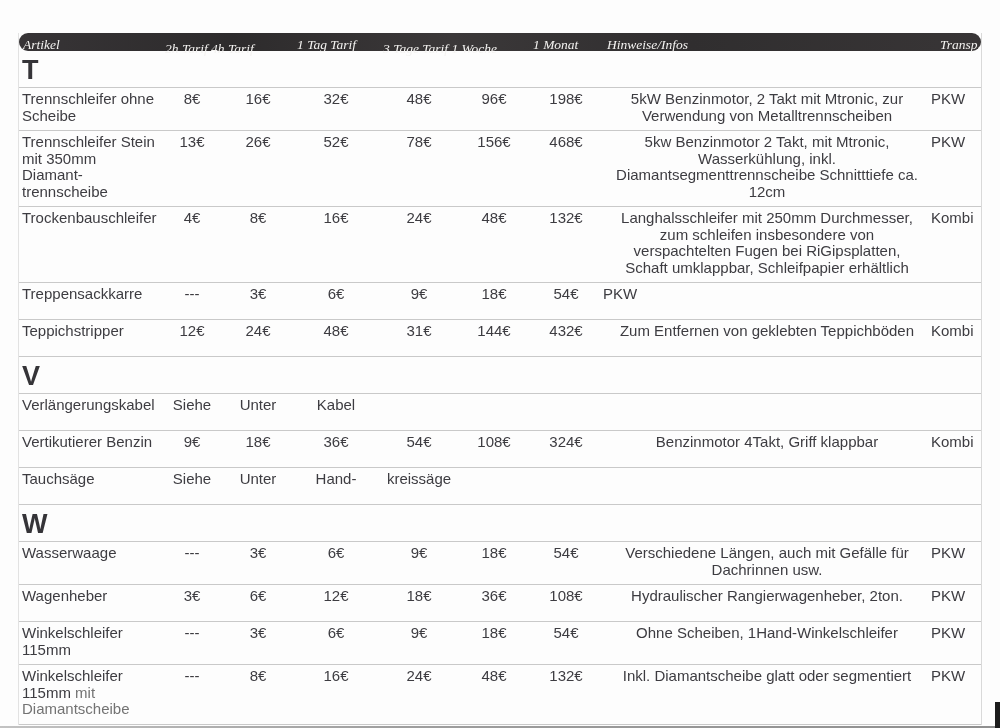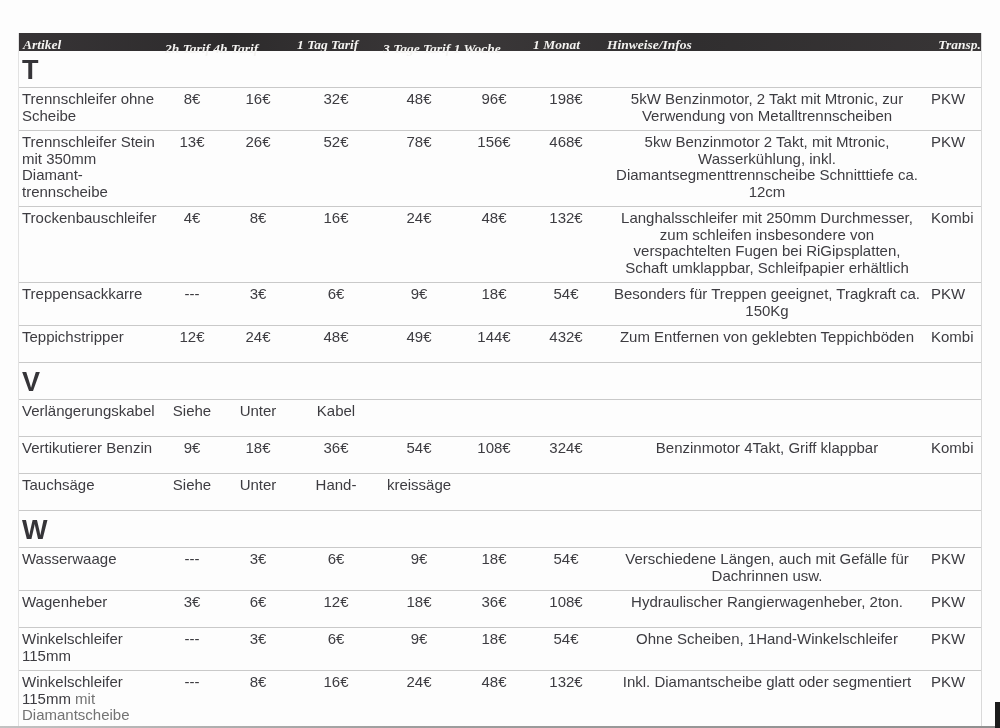--- a/index.html
+++ b/index.html
@@ -24,24 +24,25 @@
   .grid-row{
     display:grid;
     grid-template-columns:142px 62px 70px 86px 80px 70px 74px 328px 50px;
   }
   
   .thead{
     background:linear-gradient(90deg,#373436 0%,#2d2b2c 22%,#3b3839 45%,#302e2f 70%,#383536 100%);
     color:#f4f3f1;
     font-family:"Liberation Serif", serif;
     font-style:italic;
-    font-weight:bold;
+    font-weight:normal;
     font-size:13.5px;
     height:18px;
     align-items:center;
+    border-radius:9px;
   }
   .th{white-space:nowrap;padding-left:4px;}
   .th.span2{grid-column:span 2;margin-top:8px;}
   .th.artikel{padding-left:4px;}
   .th.transp{text-align:right;padding-left:0;}
   
   .section-letter{
     font-size:27px;
     font-weight:bold;
     color:#353438;
@@ -125,29 +126,28 @@
           <div class="cell transp">Kombi</div>
         </div>
         <div class="grid-row row">
           <div class="cell article"><span>Treppensackkarre</span></div>
           <div class="cell price">---</div>
           <div class="cell price">3€</div>
           <div class="cell price">6€</div>
           <div class="cell price">9€</div>
           <div class="cell price">18€</div>
           <div class="cell price">54€</div>
-          <div class="cell hinweise">Besonders für Treppen geeignet, Tragkraft ca. 150Kg</div>
           <div class="cell transp">PKW</div>
         </div>
         <div class="grid-row row">
           <div class="cell article"><span>Teppichstripper</span></div>
           <div class="cell price">12€</div>
           <div class="cell price">24€</div>
           <div class="cell price">48€</div>
-          <div class="cell price">49€</div>
+          <div class="cell price">31€</div>
           <div class="cell price">144€</div>
           <div class="cell price">432€</div>
           <div class="cell hinweise">Zum Entfernen von geklebten Teppichböden</div>
           <div class="cell transp">Kombi</div>
         </div>
         <div class="section-letter">V</div>
         <div class="grid-row row">
           <div class="cell article"><span>Verlängerungskabel</span></div>
           <div class="cell price">Siehe</div>
           <div class="cell price">Unter</div>

